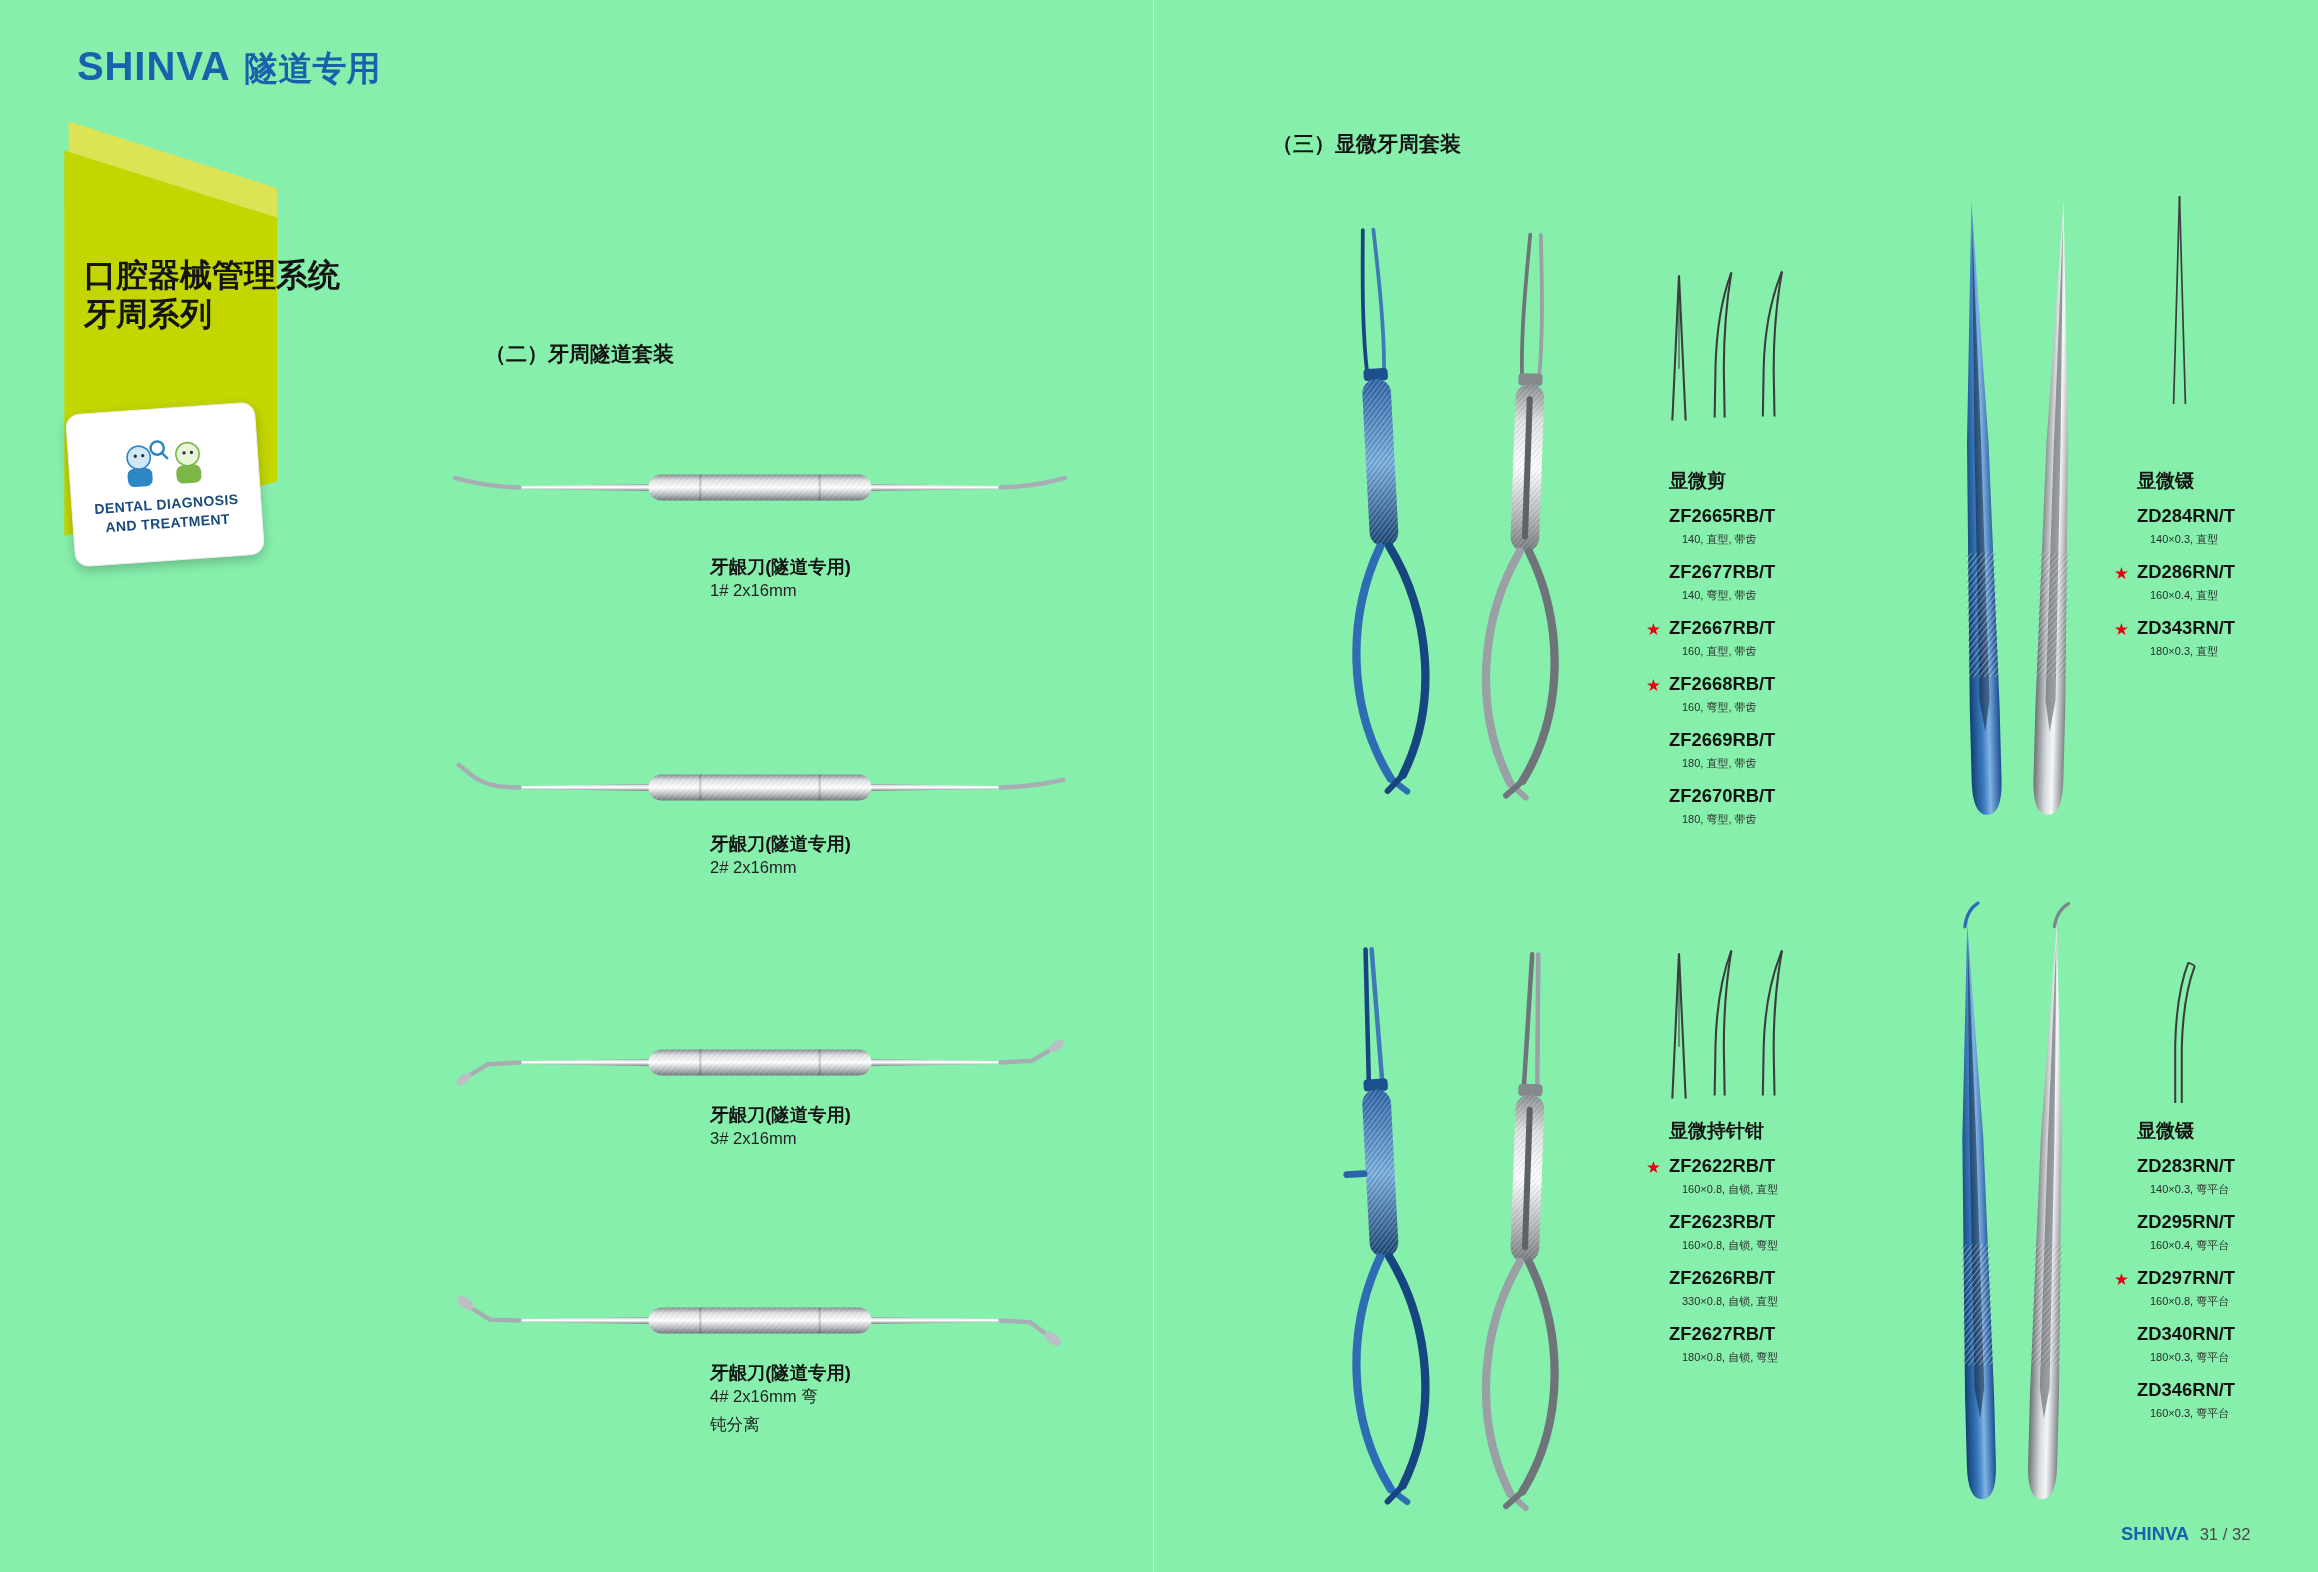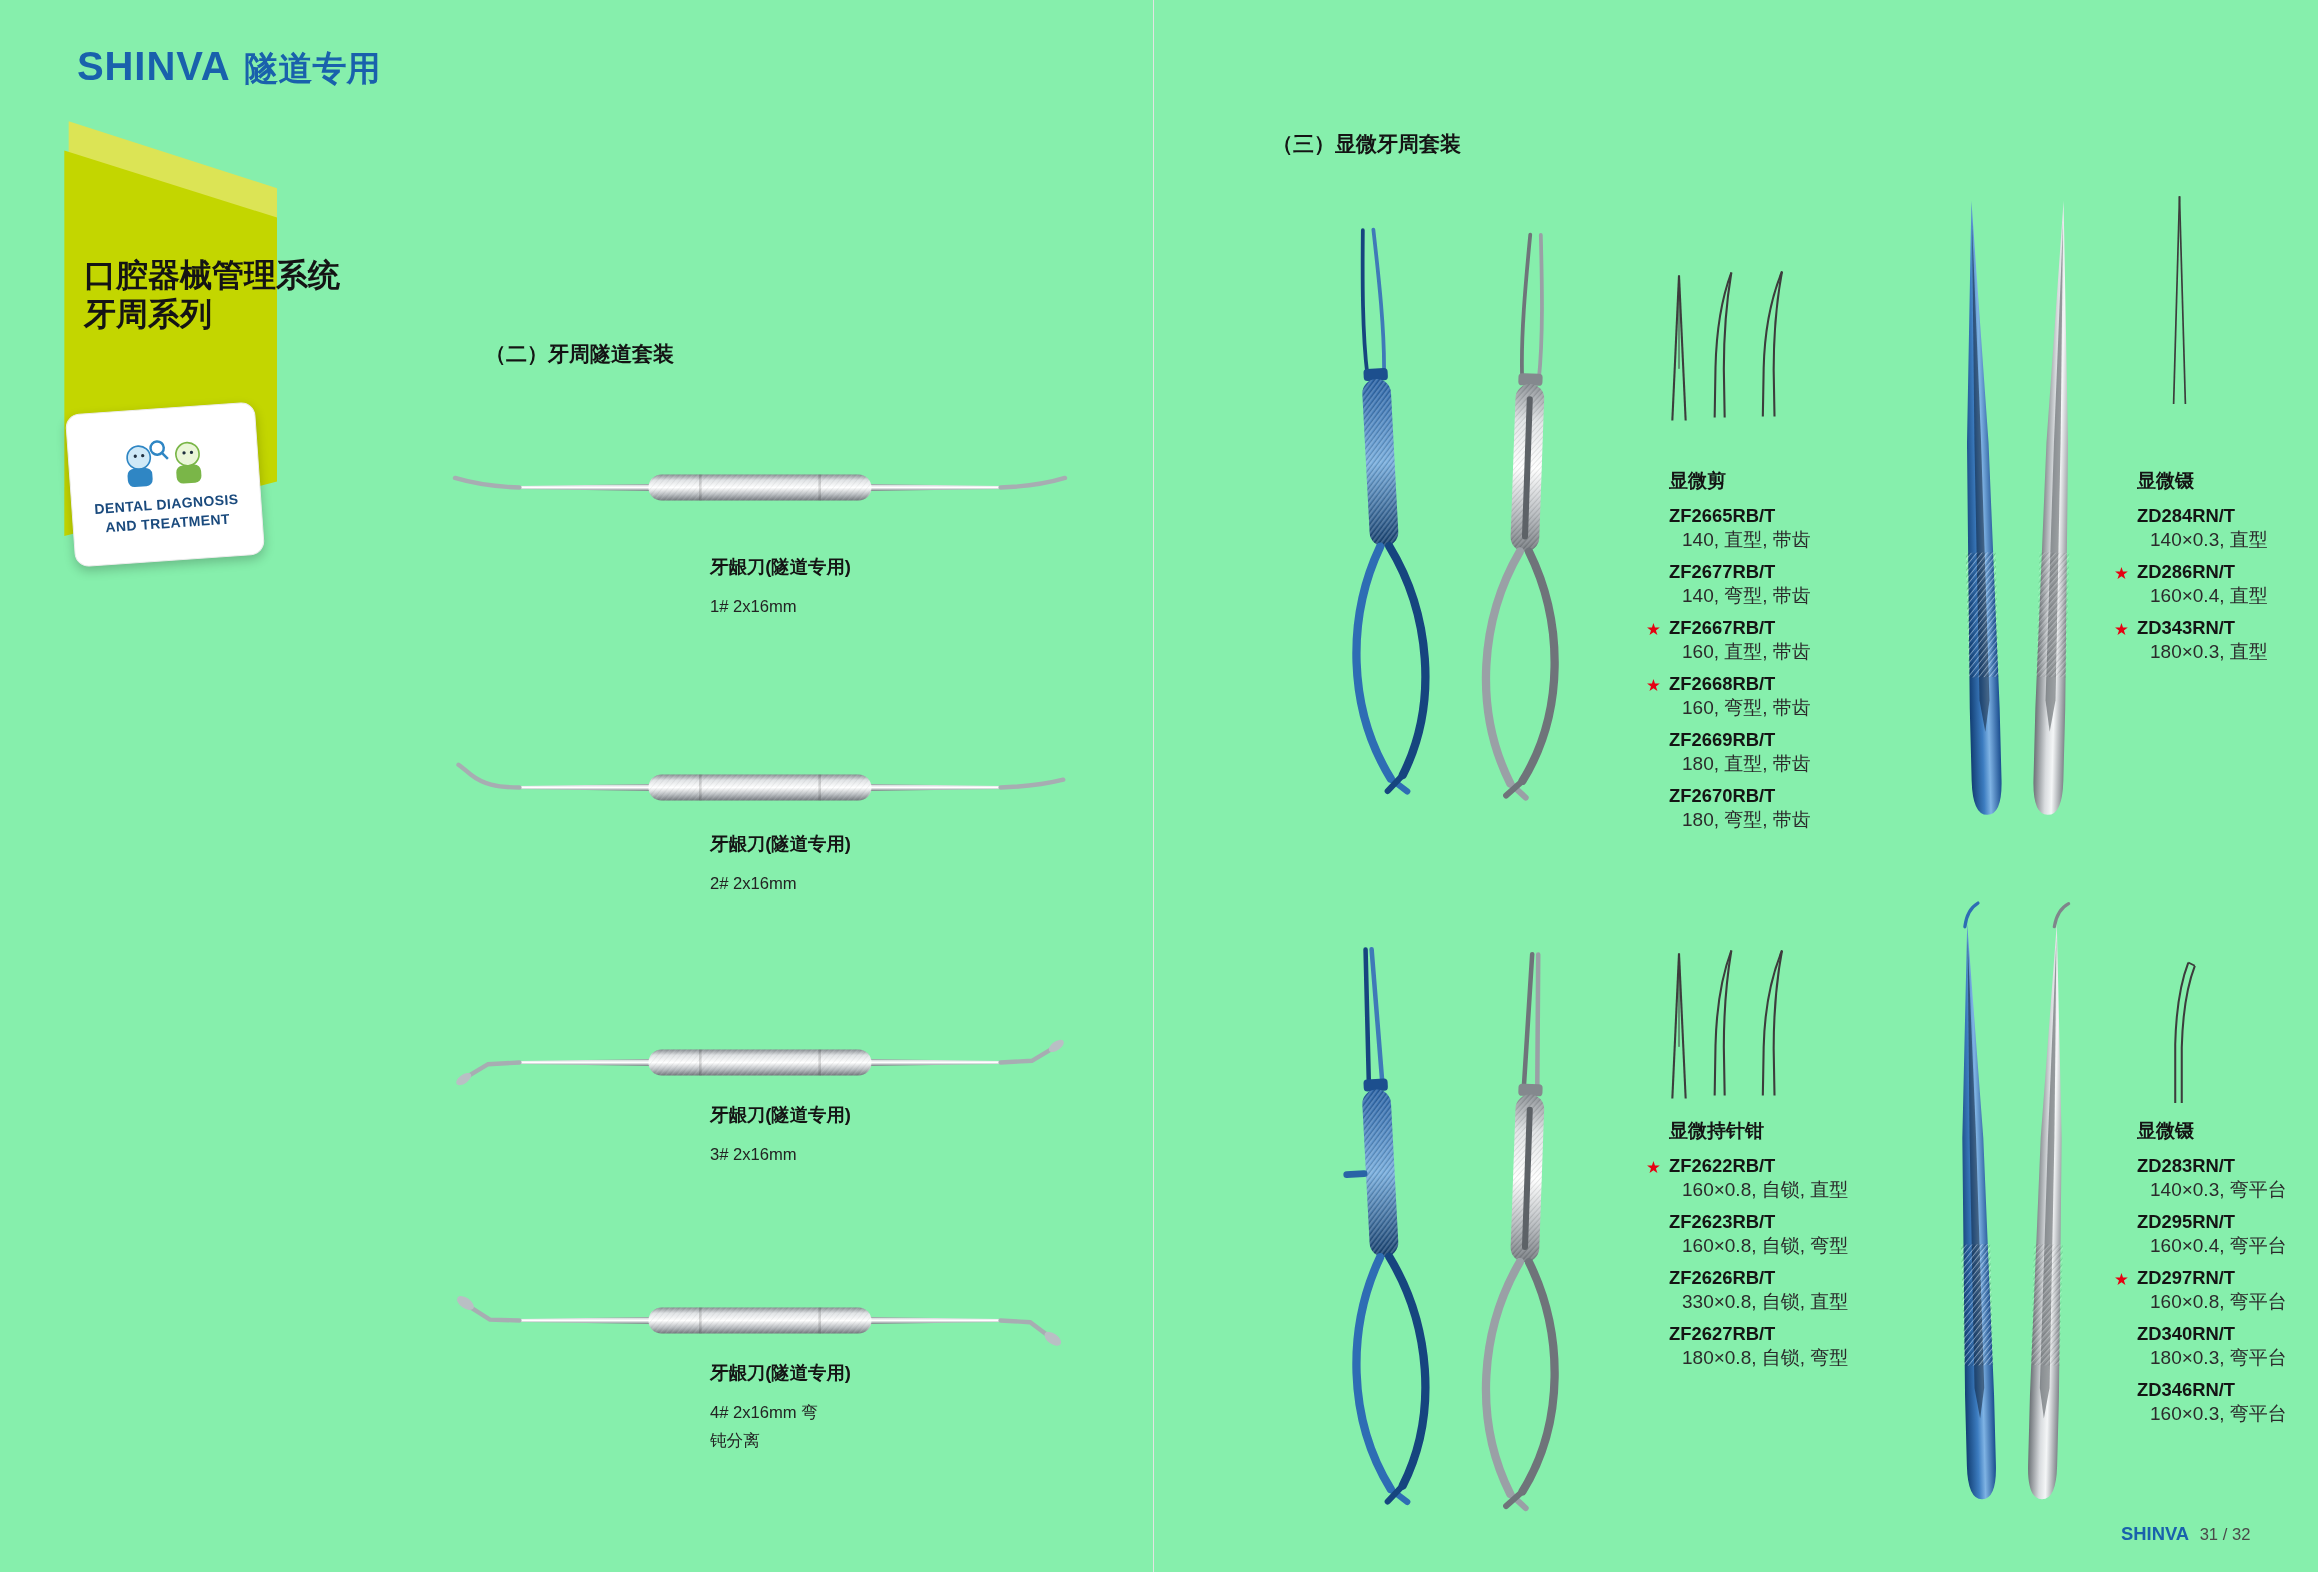--- a/index.html
+++ b/index.html
@@ -14,29 +14,29 @@
   .logo-cn{font-size:34px;font-weight:700;color:#1961ac}
   .green-back{left:60px;top:117px;width:217px;height:419px;background:#dce455;clip-path:polygon(4% 1%,100% 17%,100% 83%,4% 97%)}
   .green-main{left:60px;top:117px;width:217px;height:419px;background:#c3d600;clip-path:polygon(2% 8%,100% 24%,100% 87%,2% 100%)}
   .page-title{left:84px;top:256px;font-size:32px;font-weight:800;line-height:39px;color:#141414}
   .badge{left:70px;top:408px;width:188px;height:151px;background:#ffffff;border:1.8px solid #ececec;border-radius:14px;
          box-shadow:0 4.4px 10.5px rgba(0,0,0,.22);transform:rotate(-4deg);
          display:flex;flex-direction:column;align-items:center;justify-content:center;gap:1.8px}
   .badge-text{font-size:14px;font-weight:800;color:#1a4a7d;letter-spacing:0.4px;line-height:17.5px;text-align:center}
   .section-title{font-size:21px;font-weight:800;color:#141414}
   .prod-label .prod-name{font-size:18.4px;font-weight:700;color:#141414}
-  .prod-label .prod-spec{font-size:16.6px;margin-top:16px;color:#232323;line-height:24px}
+  .prod-label .prod-spec{font-size:16.6px;margin-top:0;color:#232323;line-height:24px}
 
   
   .model-group{width:272px}
   .cat-title{font-size:19px;font-weight:800;padding-left:23px;color:#141414}
   .model{position:relative;padding-left:23px;margin-top:11.4px}
   .model .star{position:absolute;left:0;top:1.8px;color:#e60012;font-size:16.6px;line-height:21px}
   .model .code{font-size:18.4px;font-weight:700;line-height:21px;color:#141414}
-  .model .spec{font-size:19px;line-height:21px;margin-top:2.6px;padding-left:13px;color:#2b2b2b}
+  .model .spec{font-size:11px;line-height:21px;margin-top:2.6px;padding-left:13px;color:#2b2b2b}
 
   .footer{left:2121px;top:1523px;display:flex;align-items:baseline;gap:10.5px}
   .footer-brand{font-size:18.4px;font-weight:800;color:#1961ac}
   .footer-page{font-size:16.6px;color:#4a4a4a}
 </style>
 </head>
 <body>
 
 <div class="sheet">
 

